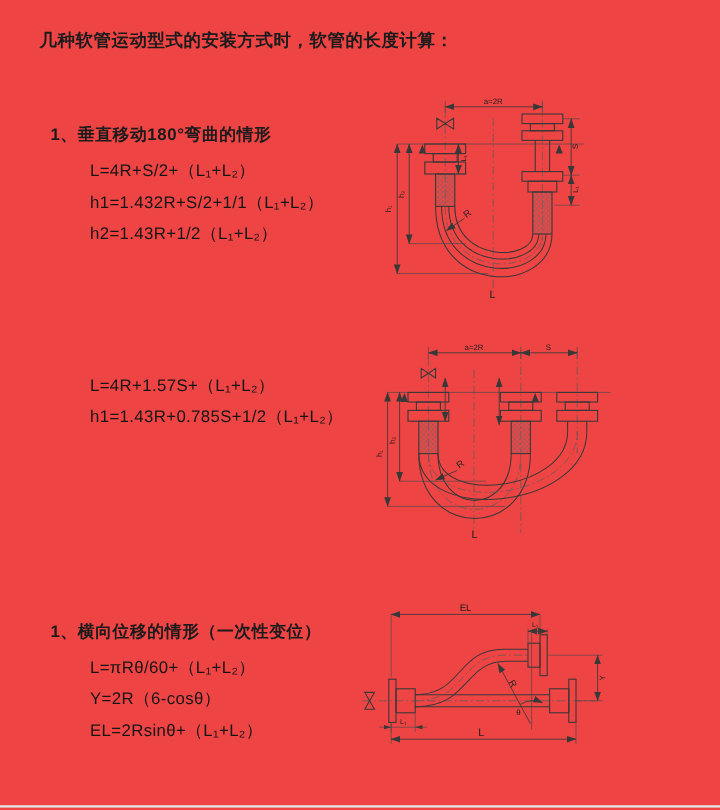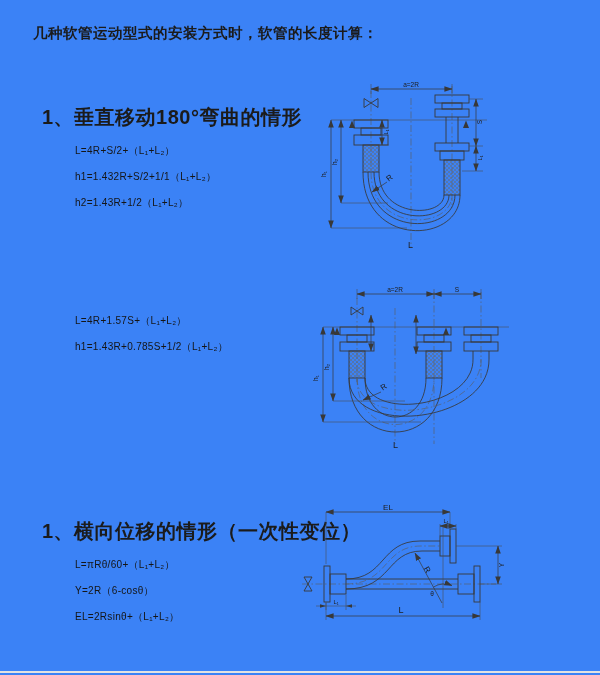--- a/index.html
+++ b/index.html
@@ -1,22 +1,22 @@
 <!DOCTYPE html>
 <html><head>
 <meta charset="utf-8">
 <style>
   html,body{margin:0;padding:0;width:600px;height:675px;overflow:hidden;
     background:#ffffff;font-family:"Liberation Sans","DejaVu Sans",sans-serif;color:#1b1b1b;}
-  .page{position:absolute;inset:0;background:#3b82f6;}
+  .page{position:absolute;inset:0;background:#ef4444;}
   .title{position:absolute;left:33px;top:24px;font-size:14.5px;font-weight:700;letter-spacing:0.5px;white-space:nowrap;}
   .sec{position:absolute;left:42px;}
-  .heading{font-size:20px;font-weight:700;letter-spacing:0.5px;white-space:nowrap;}
+  .heading{font-size:14px;font-weight:700;letter-spacing:0.5px;white-space:nowrap;}
   .formulas{margin-left:33px;margin-top:7px;}
-  .formula{height:26px;line-height:26px;font-size:10px;letter-spacing:0.3px;white-space:nowrap;color:#151515;}
+  .formula{height:26px;line-height:26px;font-size:14px;letter-spacing:0.3px;white-space:nowrap;color:#151515;}
   .diagram{position:absolute;}
   .bottom-rule{position:absolute;left:0;right:0;top:671px;height:2px;background:#e2e2e2;}
   svg .ln{fill:none;stroke:#383838;stroke-width:0.9;}
   svg .thin{fill:none;stroke:#4a4a4a;stroke-width:0.55;}
   svg .cl{fill:none;stroke:#5a5a5a;stroke-width:0.6;stroke-dasharray:7 2.5 1.5 2.5;}
   svg .dim{fill:none;stroke:#383838;stroke-width:0.7;}
   svg .hs{fill:none;stroke:#383838;stroke-width:0.85;}
   svg .fillink{fill:#383838;stroke:none;}
   svg text{fill:#1d1d1d;}
   svg text.dt{font-size:6.5px;}

